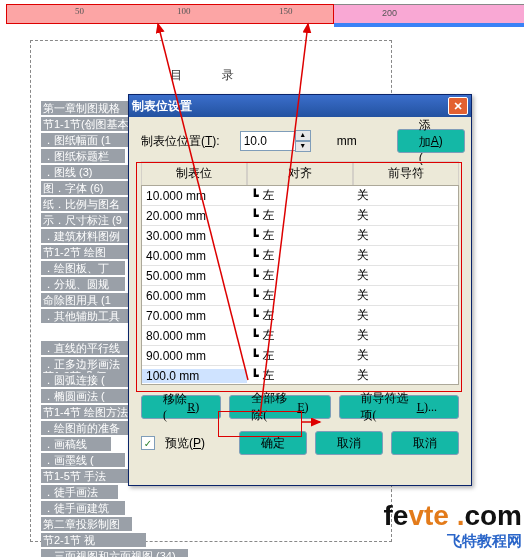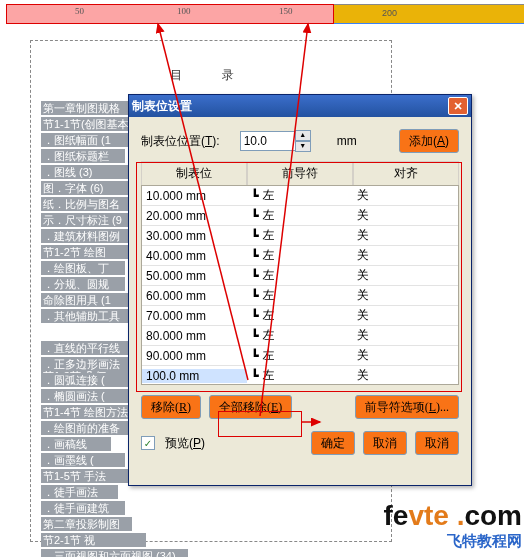--- a/index.html
+++ b/index.html
@@ -1,41 +1,41 @@
 <!DOCTYPE html>
 <html><head>
 <meta charset="utf-8">
 <style>
 html,body{margin:0;padding:0;font-family:"Microsoft YaHei","SimSun",sans-serif;font-size:12px;background:#fff;color:#000;}
 .root{position:relative;width:530px;height:557px;overflow:hidden;}
 
 .ruler-wrap{position:absolute;left:6px;top:4px;width:326px;height:18px;border:1px solid #d00;background:#fff;}
 .ruler{position:relative;width:100%;height:100%;background:#fca5a5;font-size:9px;color:#000;font-family:Liberation Serif, serif;}
 .ruler .lab{position:absolute;top:1px;font-size:9px;color:#555;}
-.ruler-right-dead{position:absolute;left:334px;top:4px;width:190px;height:18px;background:#eab308;border-top:1px solid #888;border-bottom:1px solid #3b82f6;}
+.ruler-right-dead{position:absolute;left:334px;top:4px;width:190px;height:18px;background:#f9a8d4;border-top:1px solid #888;border-bottom:4px solid #3b82f6;}
 .ruler-right-dead .lab{position:absolute;top:3px;font-size:9px;color:#555;}
 
 .page{position:absolute;left:30px;top:40px;width:360px;height:500px;border:1px dashed #888;background:#fff;}
 .page-title{position:absolute;left:0;right:0;top:26px;text-align:center;font-size:12px;letter-spacing:18px;color:#333;}
 .toc-line{position:absolute;left:10px;height:14px;background:#9aa0a8;color:#fff;font-size:11px;line-height:14px;padding-left:2px;white-space:nowrap;overflow:hidden;}
 
 .dlg{position:absolute;left:128px;top:94px;width:342px;height:390px;background:#ece9d8;border:1px solid #0a246a;box-shadow:2px 2px 4px rgba(0,0,0,.3);}
 .titlebar{height:22px;background:linear-gradient(#3b6ecb,#2352a0);color:#fff;font-size:12px;font-weight:bold;display:flex;align-items:center;padding-left:3px;font-family:Liberation Serif, serif;}
 .titlebar .spacer{flex:1;}
 .closebtn{width:18px;height:16px;margin-right:3px;background:#e36130;border:1px solid #fff;border-radius:2px;display:flex;align-items:center;justify-content:center;color:#fff;font-weight:bold;font-size:11px;}
 .dlg-body{padding:12px 12px 8px 12px;}
 .row1{display:flex;align-items:center;gap:20px;margin-bottom:8px;}
 .row1 label{white-space:nowrap;}
 .row1 u{text-decoration:underline;}
 .spin{display:flex;align-items:center;}
 .spin input{width:48px;height:18px;border:1px solid #7f9db9;padding:0 3px;font-size:12px;}
 .spinbtns{display:flex;flex-direction:column;margin-left:-1px;}
 .spinbtns div{width:14px;height:9px;border:1px solid #7f9db9;background:#e8e8e8;font-size:7px;line-height:7px;text-align:center;}
 .unit{margin-left:6px;}
-.btn{height:22px;border:1px solid #7f9db9;background:#f97316;border-radius:3px;font-size:12px;padding:0 9px;cursor:default;display:inline-flex;align-items:center;}
+.btn{height:22px;border:1px solid #7f9db9;background:#14b8a6;border-radius:3px;font-size:12px;padding:0 21px;cursor:default;display:inline-flex;align-items:center;}
 .btn .ul{text-decoration:underline;}
 
 .tab-head{display:flex;background:#ece9d8;border-bottom:1px solid #aca899;margin-top:4px;}
 .tab-head>div{flex:1;text-align:center;padding:3px 0;border:1px solid #d4d0c8;border-bottom:none;font-size:12px;}
 .tab-body{height:198px;border:1px solid #aca899;border-top:none;overflow:hidden;background:#fff;}
 .trow{display:flex;height:19px;align-items:center;font-size:12px;border-bottom:1px solid #e3e3e3;}
 .trow>div{flex:1;padding-left:4px;display:flex;align-items:center;gap:4px;}
 .trow .al-ic{font-weight:bold;}
 .trow.sel{background:#fff;}
 .trow.sel .c0{background:#cfe3ff;}
@@ -128,22 +128,22 @@
       <span style="flex:1"></span>
       <div class="btn">
             <span>添加(</span>
             <span class="ul">A</span>
             <span>)</span>
           </div>
     </div>
 
     <div class="tab-head">
       <div>制表位</div>
+      <div>对齐</div>
       <div>前导符</div>
-      <div>对齐</div>
     </div>
     <div class="tab-body" id="tab-body">
           <div class="trow">
             <div class="c0">10.000 mm</div>
             <div><span class="al-ic">┗</span>左</div>
             <div>关</div>
           </div>
           <div class="trow">
             <div class="c0">20.000 mm</div>
             <div><span class="al-ic">┗</span>左</div>

